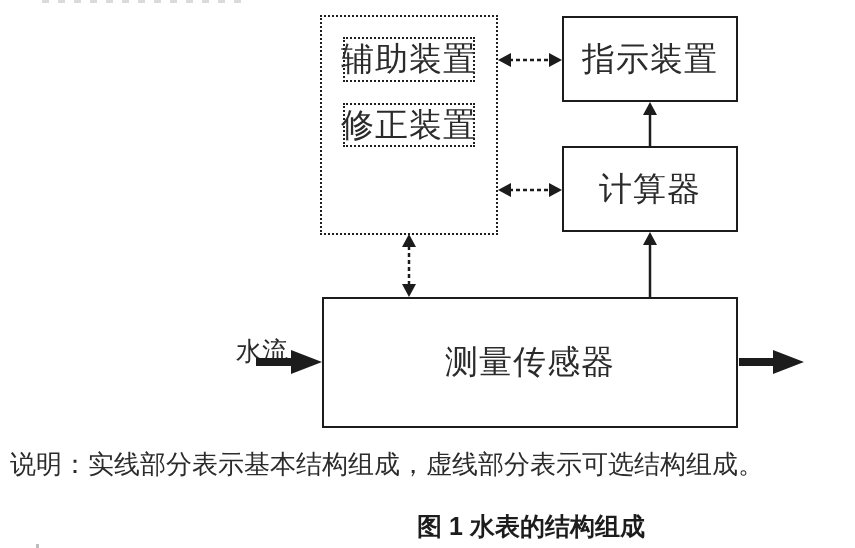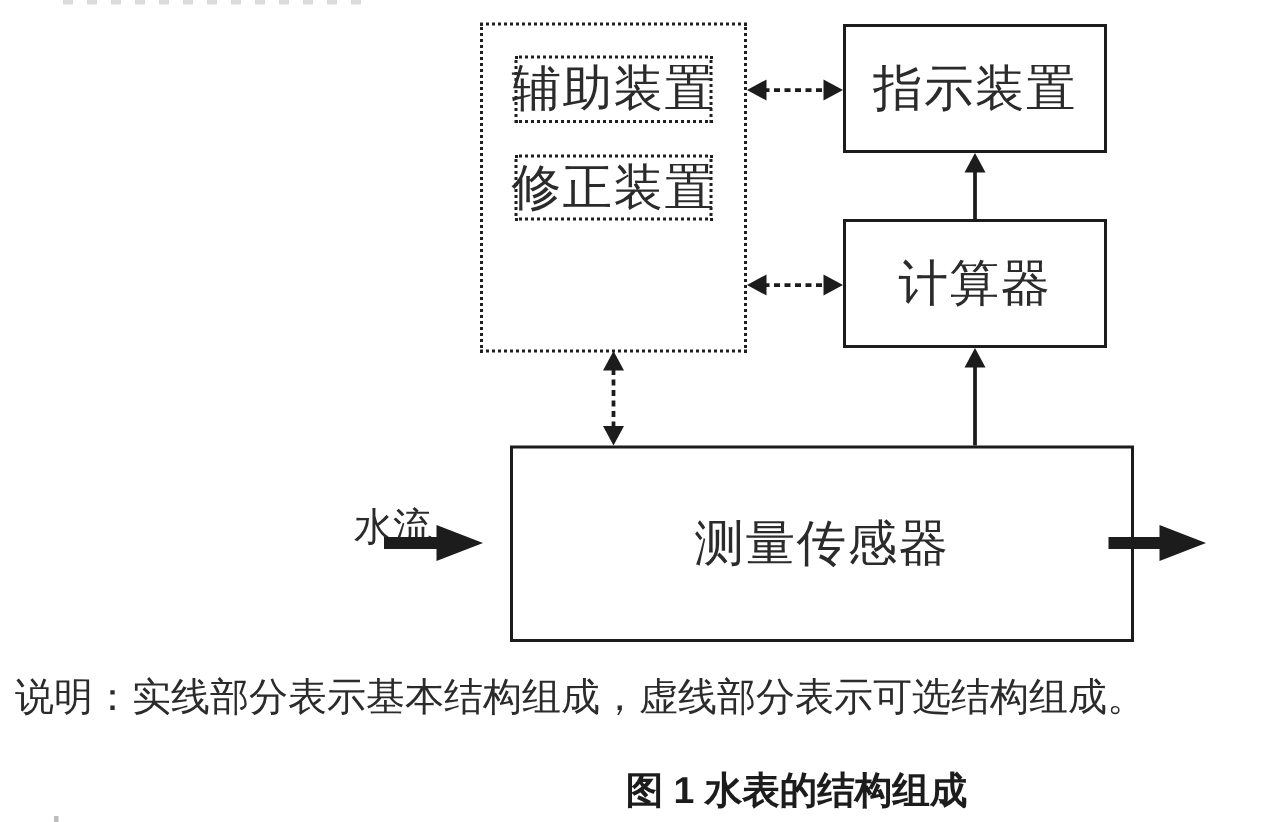--- a/index.html
+++ b/index.html
@@ -38,21 +38,21 @@
   .dashed { border: 2px dotted #1f1f1f; background: transparent; }
   .outer-dashed {
     left: 320px; top: 15px;
     width: 178px; height: 220px;
   }
   .box-aux    { left: 343px; top: 37px;  width: 132px; height: 45px; }
   .box-corr   { left: 343px; top: 103px; width: 132px; height: 44px; }
   .box-adj    { left: 343px; top: 168px; width: 132px; height: 45px; }
   .box-ind    { left: 562px; top: 16px;  width: 176px; height: 86px; }
   .box-calc   { left: 562px; top: 146px; width: 176px; height: 86px; }
-  .box-sensor { left: 322px; top: 297px; width: 416px; height: 131px; margin-left: 18px; }
+  .box-sensor { left: 322px; top: 297px; width: 416px; height: 131px; }
   .box-label {
     font-size: 33px;
     letter-spacing: 1px;
     color: #2b2b2b;
     white-space: nowrap;
   }
   .flow-label {
     position: absolute;
     left: 236px; top: 303px;
     font-size: 26px;

